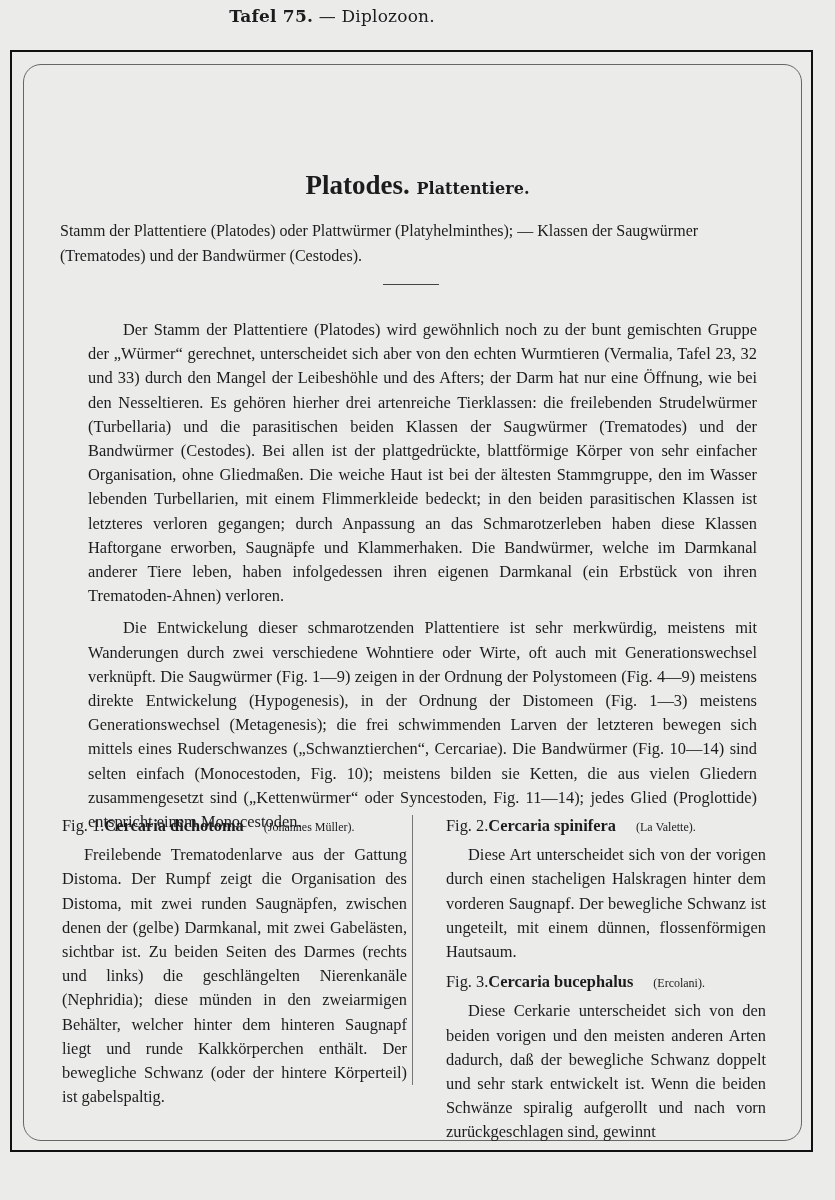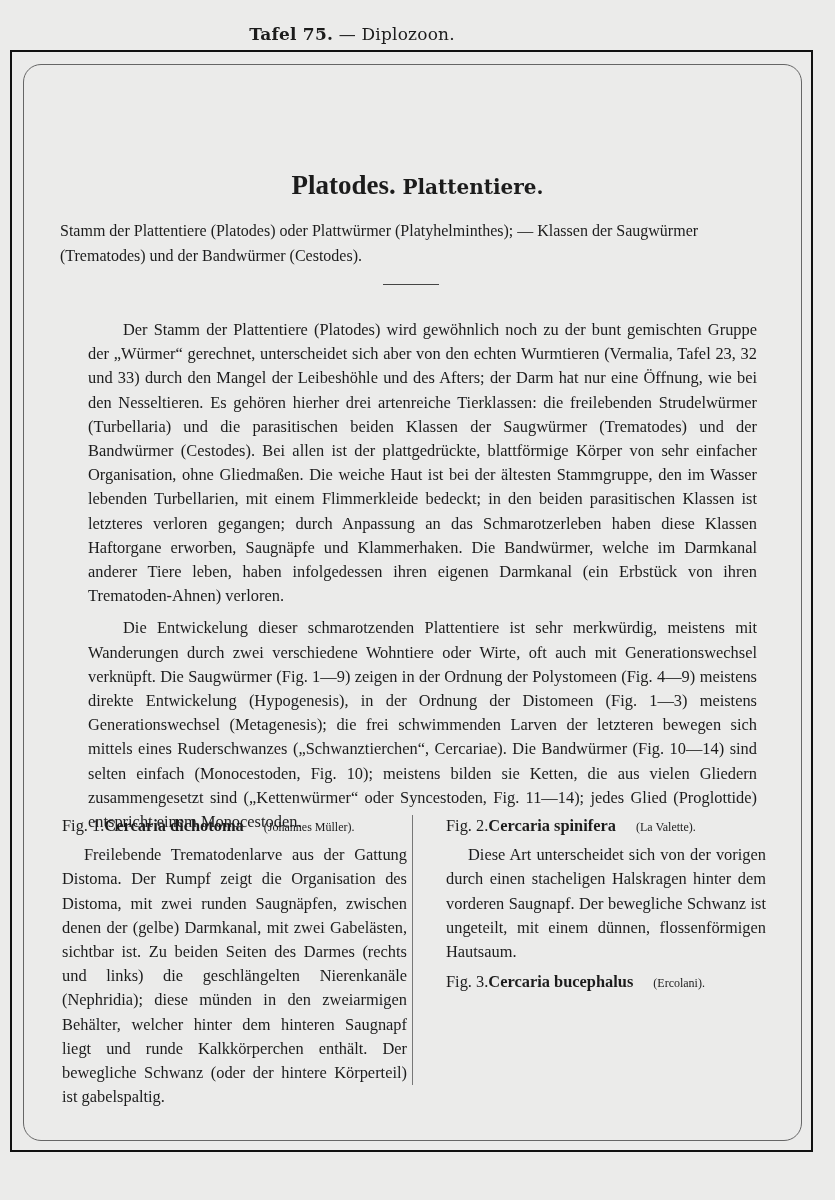--- a/index.html
+++ b/index.html
@@ -3,37 +3,37 @@
 <meta charset="utf-8">
 <style>
   html, body { margin:0; padding:0; }
   body {
     width:835px; height:1200px; position:relative; overflow:hidden;
     background:#ebebea;
     font-family:"DejaVu Serif", serif;
     color:#1c1c1c;
   }
   .running-head {
-    position:absolute; top:24px; left:0; width:664px; text-align:center;
-    font-size:17px; letter-spacing:0.2px;padding-left:20px;
+    position:absolute; top:6px; left:0; width:664px; text-align:center;
+    font-size:17px; letter-spacing:0.2px;
   }
   .running-head .tafel { font-family:"DejaVu Serif", serif; font-weight:bold; }
   .outer-frame {
     position:absolute; left:10px; top:50px; width:803px; height:1102px;
     border:2px solid #111; box-sizing:border-box;
   }
   .inner-frame {
     position:absolute; left:23px; top:64px; width:779px; height:1077px;
     border:1px solid #666; border-radius:18px; box-sizing:border-box;
   }
   .title {
     position:absolute; top:170px; left:0; width:835px; text-align:center;
     font-size:27px; font-weight:bold; font-family:"Liberation Serif", serif;
   }
-  .title .fraktur { font-family:"DejaVu Serif", serif; font-size:20px; margin-left:0; }
+  .title .fraktur { font-family:"DejaVu Serif", serif; font-size:16px; margin-left:0; }
   .subtitle {
     position:absolute; top:218px; left:60px; width:715px; text-align:left;
     font-size:16px; line-height:25px; font-family:"Liberation Serif", serif;
   }
   .rule {
     position:absolute; top:284px; left:383px; width:56px; height:0;
     border-top:1px solid #444;
   }
   .intro {
     position:absolute; top:310px; left:80px; width:685px;
@@ -93,13 +93,14 @@
 <div class="divider"></div>
 
 <div class="col right">
   <div class="fig-head">
     <span class="figno">Fig. 2.</span><span class="species">Cercaria spinifera</span><span class="author">(La Valette).</span>
   </div>
   <p>Diese Art unterscheidet sich von der vorigen durch einen stacheligen Halskragen hinter dem vorderen Saugnapf. Der bewegliche Schwanz ist ungeteilt, mit einem dünnen, flossenförmigen Hautsaum.</p>
   <div class="fig-head">
     <span class="figno">Fig. 3.</span><span class="species">Cercaria bucephalus</span><span class="author">(Ercolani).</span>
   </div>
+  <p>Diese Cerkarie unterscheidet sich von den beiden vorigen und den meisten anderen Arten dadurch, daß der bewegliche Schwanz doppelt und sehr stark entwickelt ist. Wenn die beiden Schwänze spiralig aufgerollt und nach vorn zurückgeschlagen sind, gewinnt</p>
 </div>
 
 </body></html>

